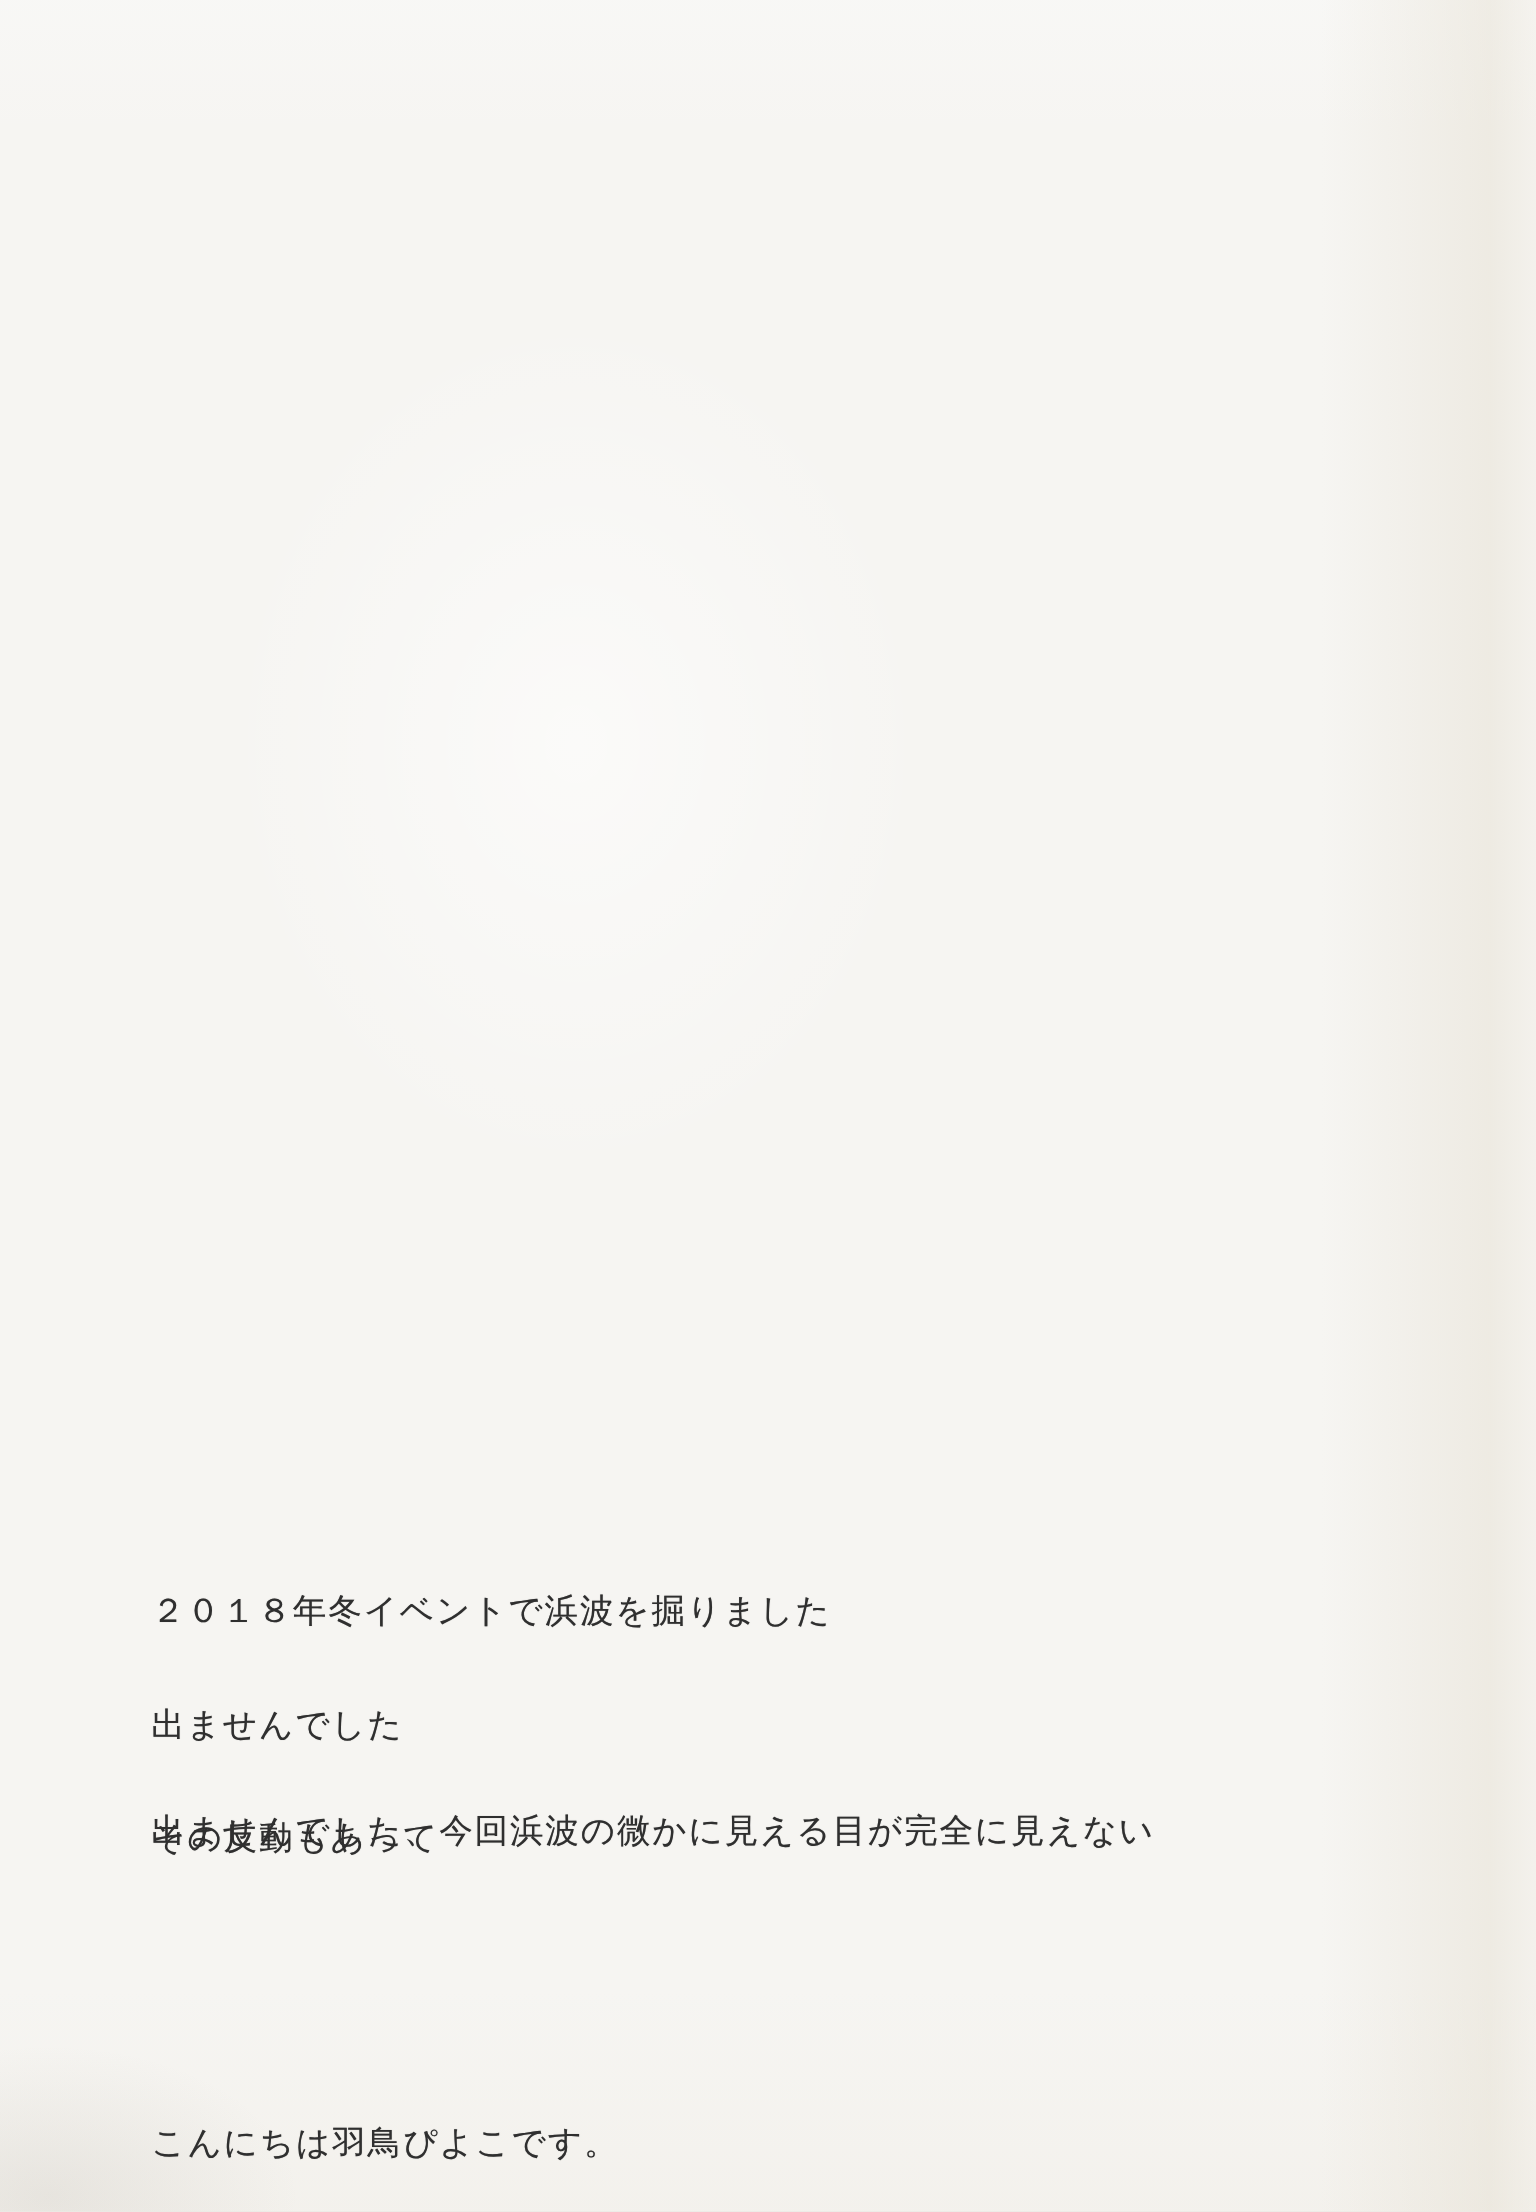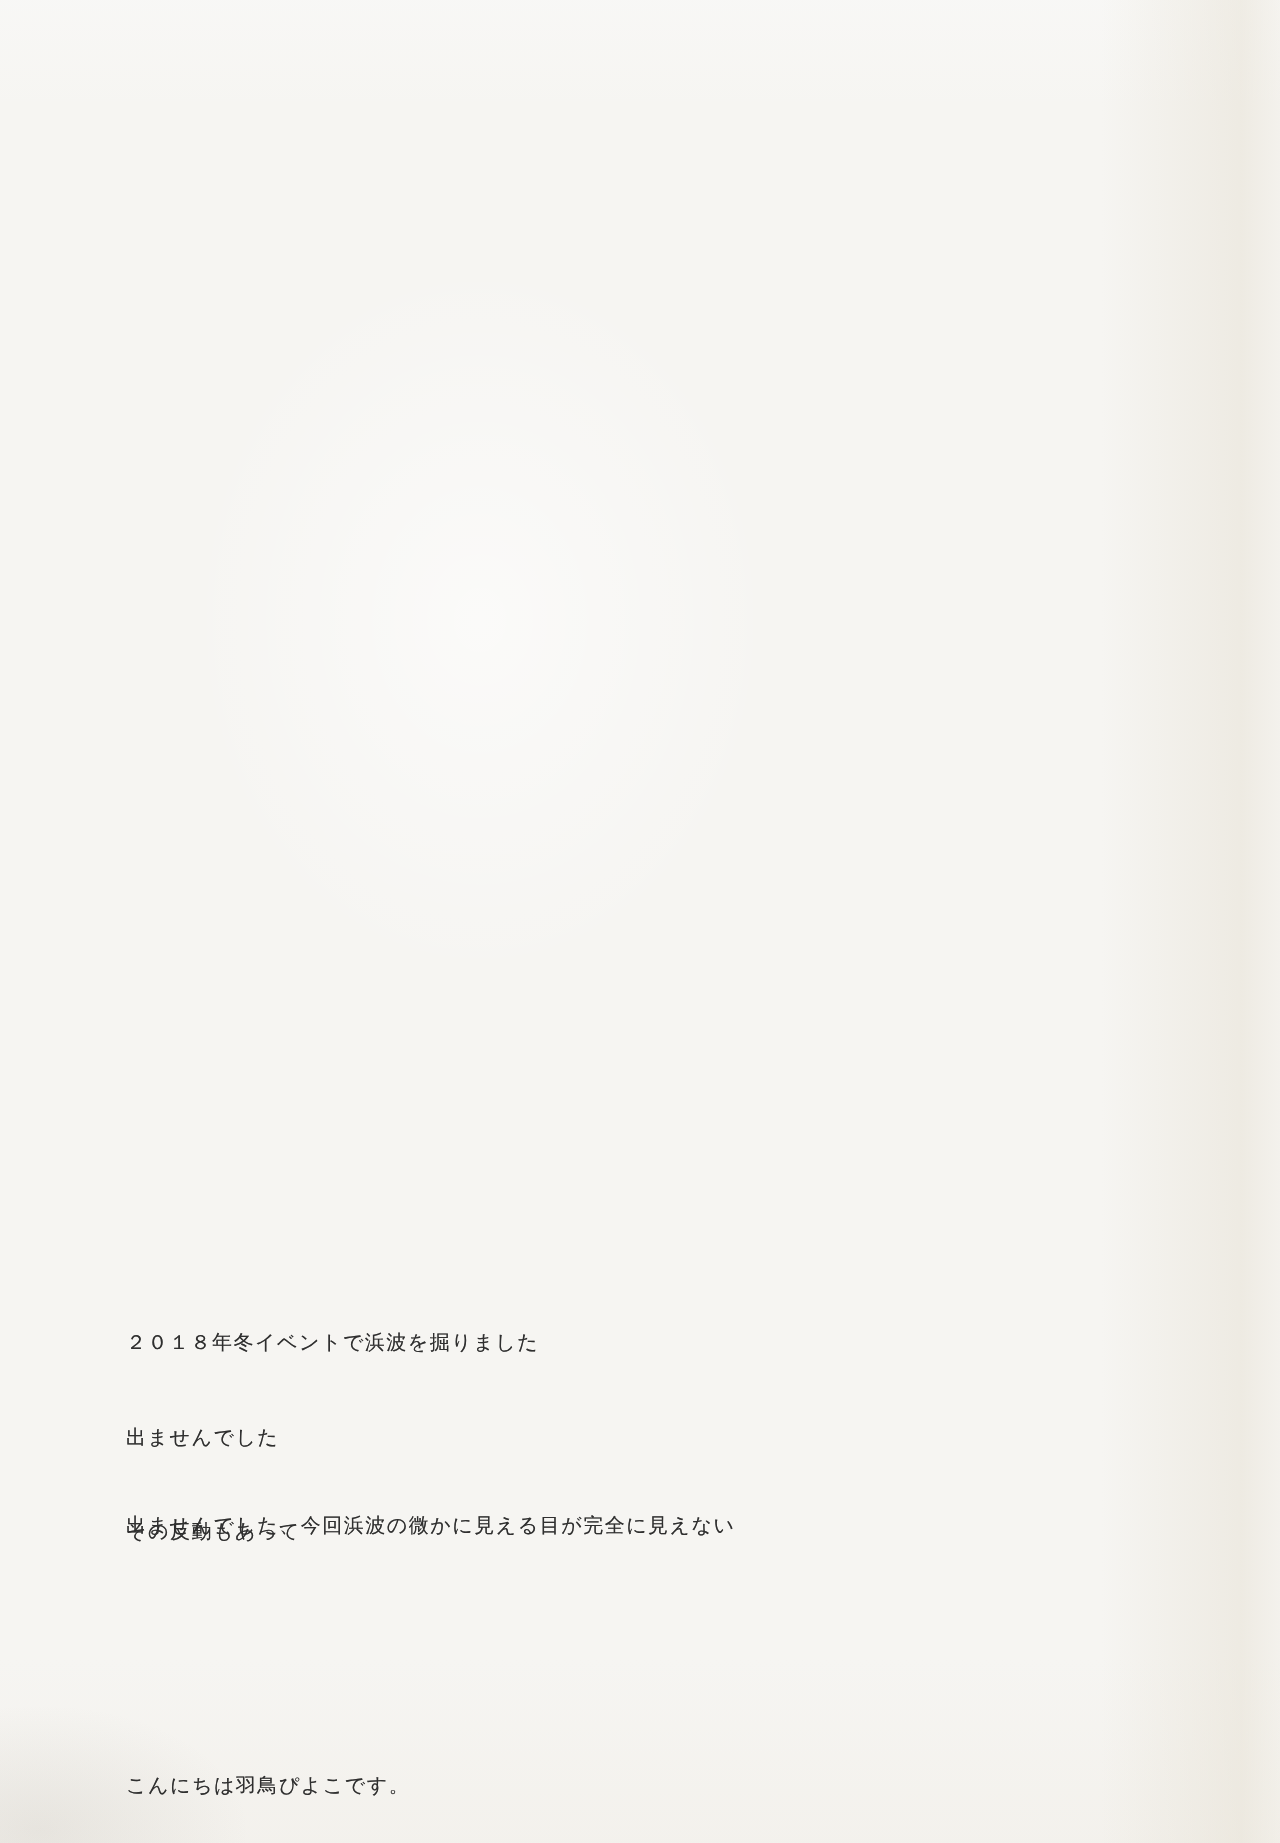--- a/index.html
+++ b/index.html
@@ -19,21 +19,21 @@
       radial-gradient(ellipse 420px 520px at 480px 620px, rgba(255,255,255,0.55), rgba(255,255,255,0) 70%),
       radial-gradient(ellipse 300px 180px at 40px 1830px, rgba(120,110,95,0.10), rgba(120,110,95,0) 70%),
       linear-gradient(90deg, rgba(235,231,222,0.0) 86%, rgba(228,222,208,0.45) 97%, rgba(236,231,220,0.25) 100%),
       linear-gradient(180deg, rgba(250,250,249,0.5) 0%, rgba(250,250,249,0) 6%, rgba(244,242,237,0) 90%, rgba(238,234,226,0.35) 100%);
     font-family: "Liberation Sans", "DejaVu Sans", sans-serif;
   }
   .text-block {
     position: absolute;
     left: 126px;
     color: #2f2f2f;
-    font-size: 20px;
+    font-size: 28px;
     line-height: 31.5px;
     letter-spacing: 1.5px;
     white-space: pre;
     text-shadow: 0 0 0.6px rgba(45,45,45,0.55);
   }
   .block-1 { top: 1264px; }
   .block-2 { top: 1447px; }
   .block-3 { top: 1707px; }
   .text-line { display: block; }
 </style>

